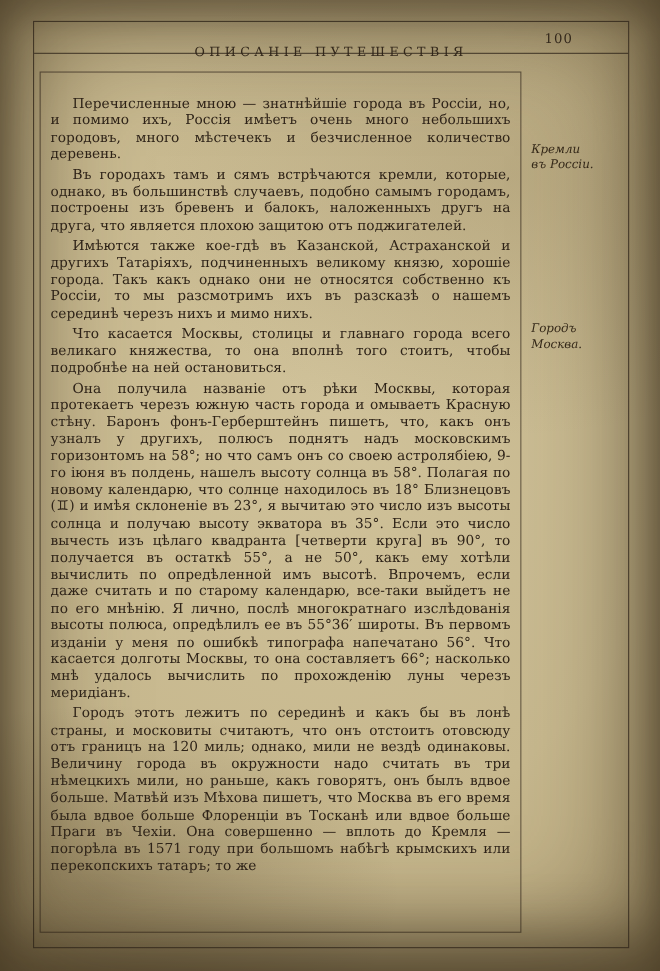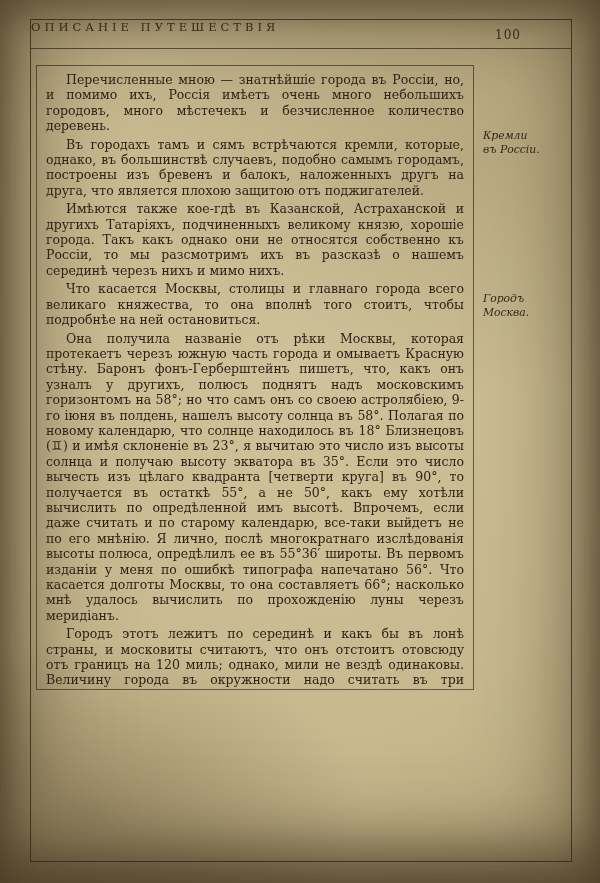--- a/index.html
+++ b/index.html
@@ -18,30 +18,30 @@
       inset 0 0 95px 28px rgba(62,48,26,.50),
       inset 0 -28px 50px rgba(38,28,14,.50),
       inset 0 16px 30px rgba(52,40,22,.35);
   }
   .frame{
     position:absolute;left:30px;top:19px;width:540px;height:841px;
     border:1px solid rgba(46,36,24,.78);
   }
   .running-header{position:absolute;left:0;top:0;width:100%;height:28px;}
   .header-title{
-    position:absolute;left:0;right:0;top:0;
+    position:absolute;left:0;right:0;top:20px;text-align:center;
     font-size:11.5px;letter-spacing:4px;color:#34291c;font-weight:normal;
   }
   .page-number{position:absolute;right:50px;top:8px;font-size:12px;color:#34291c;letter-spacing:1px;}
   .header-rule{position:absolute;left:0;top:28px;width:100%;height:0;border-top:1px solid rgba(46,36,24,.70);}
   .content{position:absolute;left:0;top:29px;right:0;bottom:0;}
   .text-block{
-    position:absolute;left:5px;top:16px;width:438px;height:625px;
+    position:absolute;left:5px;top:16px;width:438px;height:783px;
     box-sizing:border-box;border:1px solid rgba(46,36,24,.65);
-    padding:6px 9px;overflow:hidden;
+    padding:20px 9px;overflow:hidden;
   }
   .text-block p{
     margin:0 0 3px 0;
     font-size:12.5px;line-height:15.4px;
     text-align:justify;text-indent:20px;
     color:#2e2318;
   }
   .margin-col{position:absolute;left:450px;top:0;width:88px;bottom:0;}
   .note{
     position:absolute;left:2px;width:86px;

